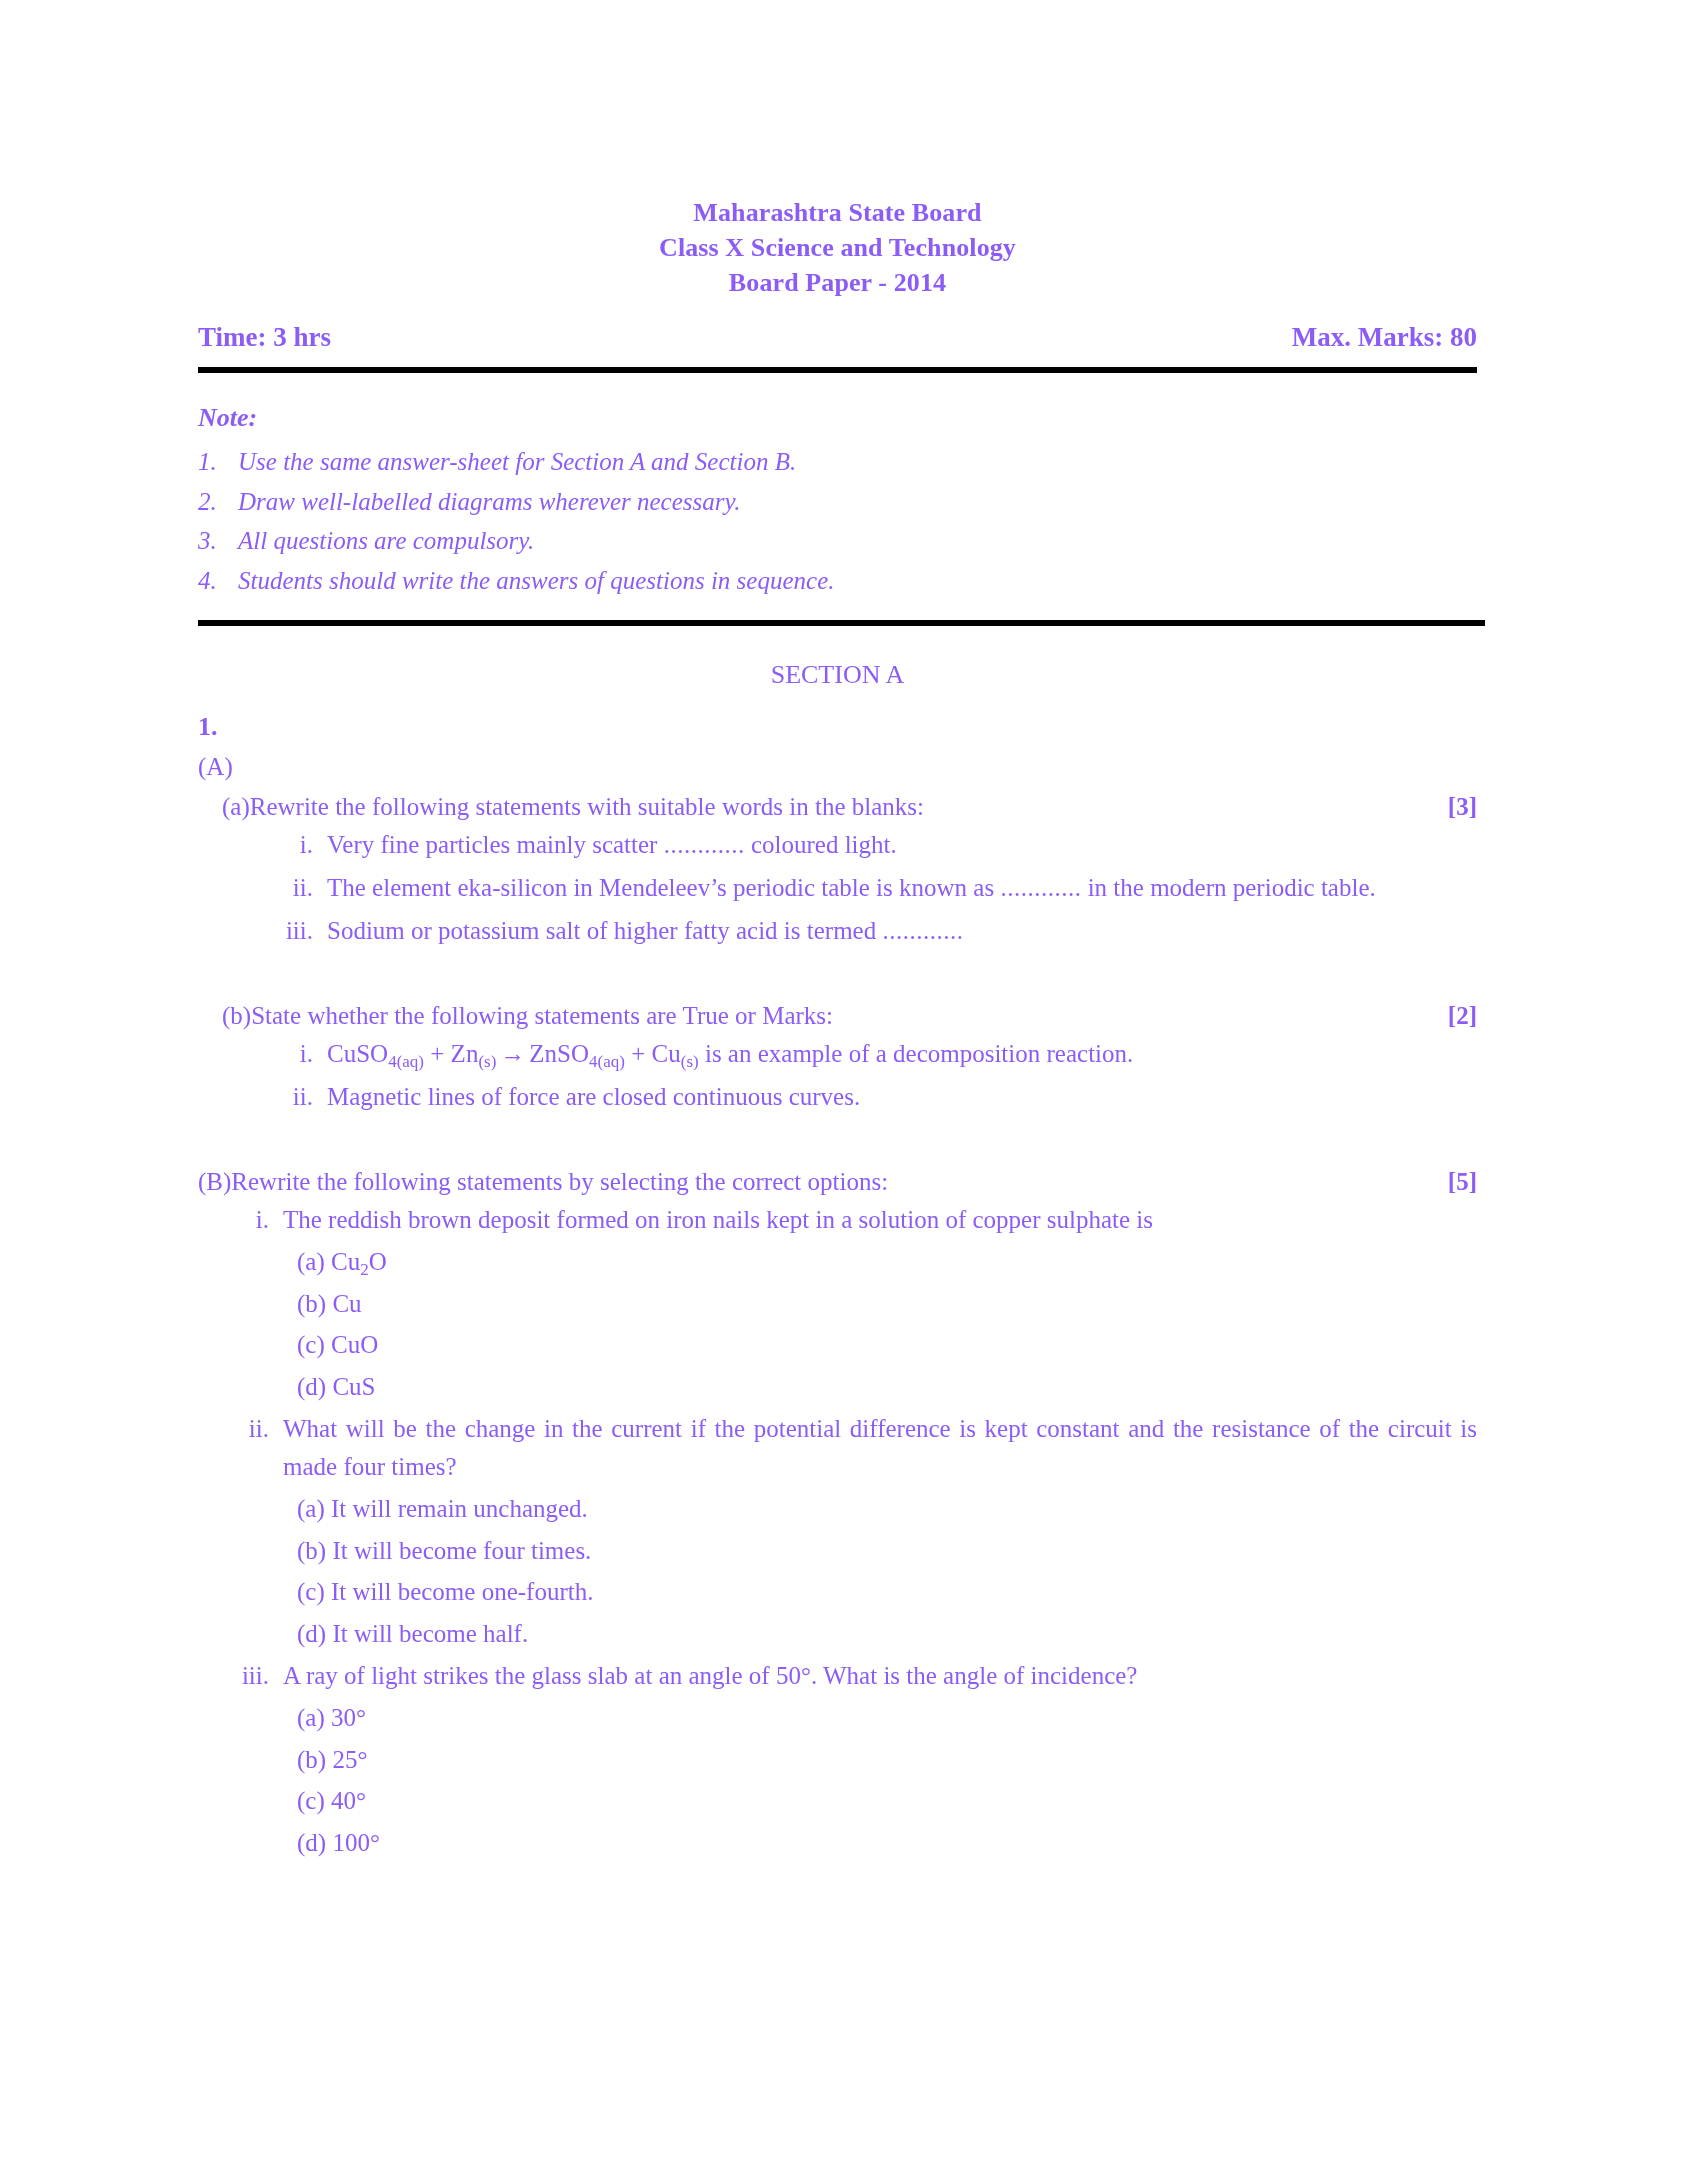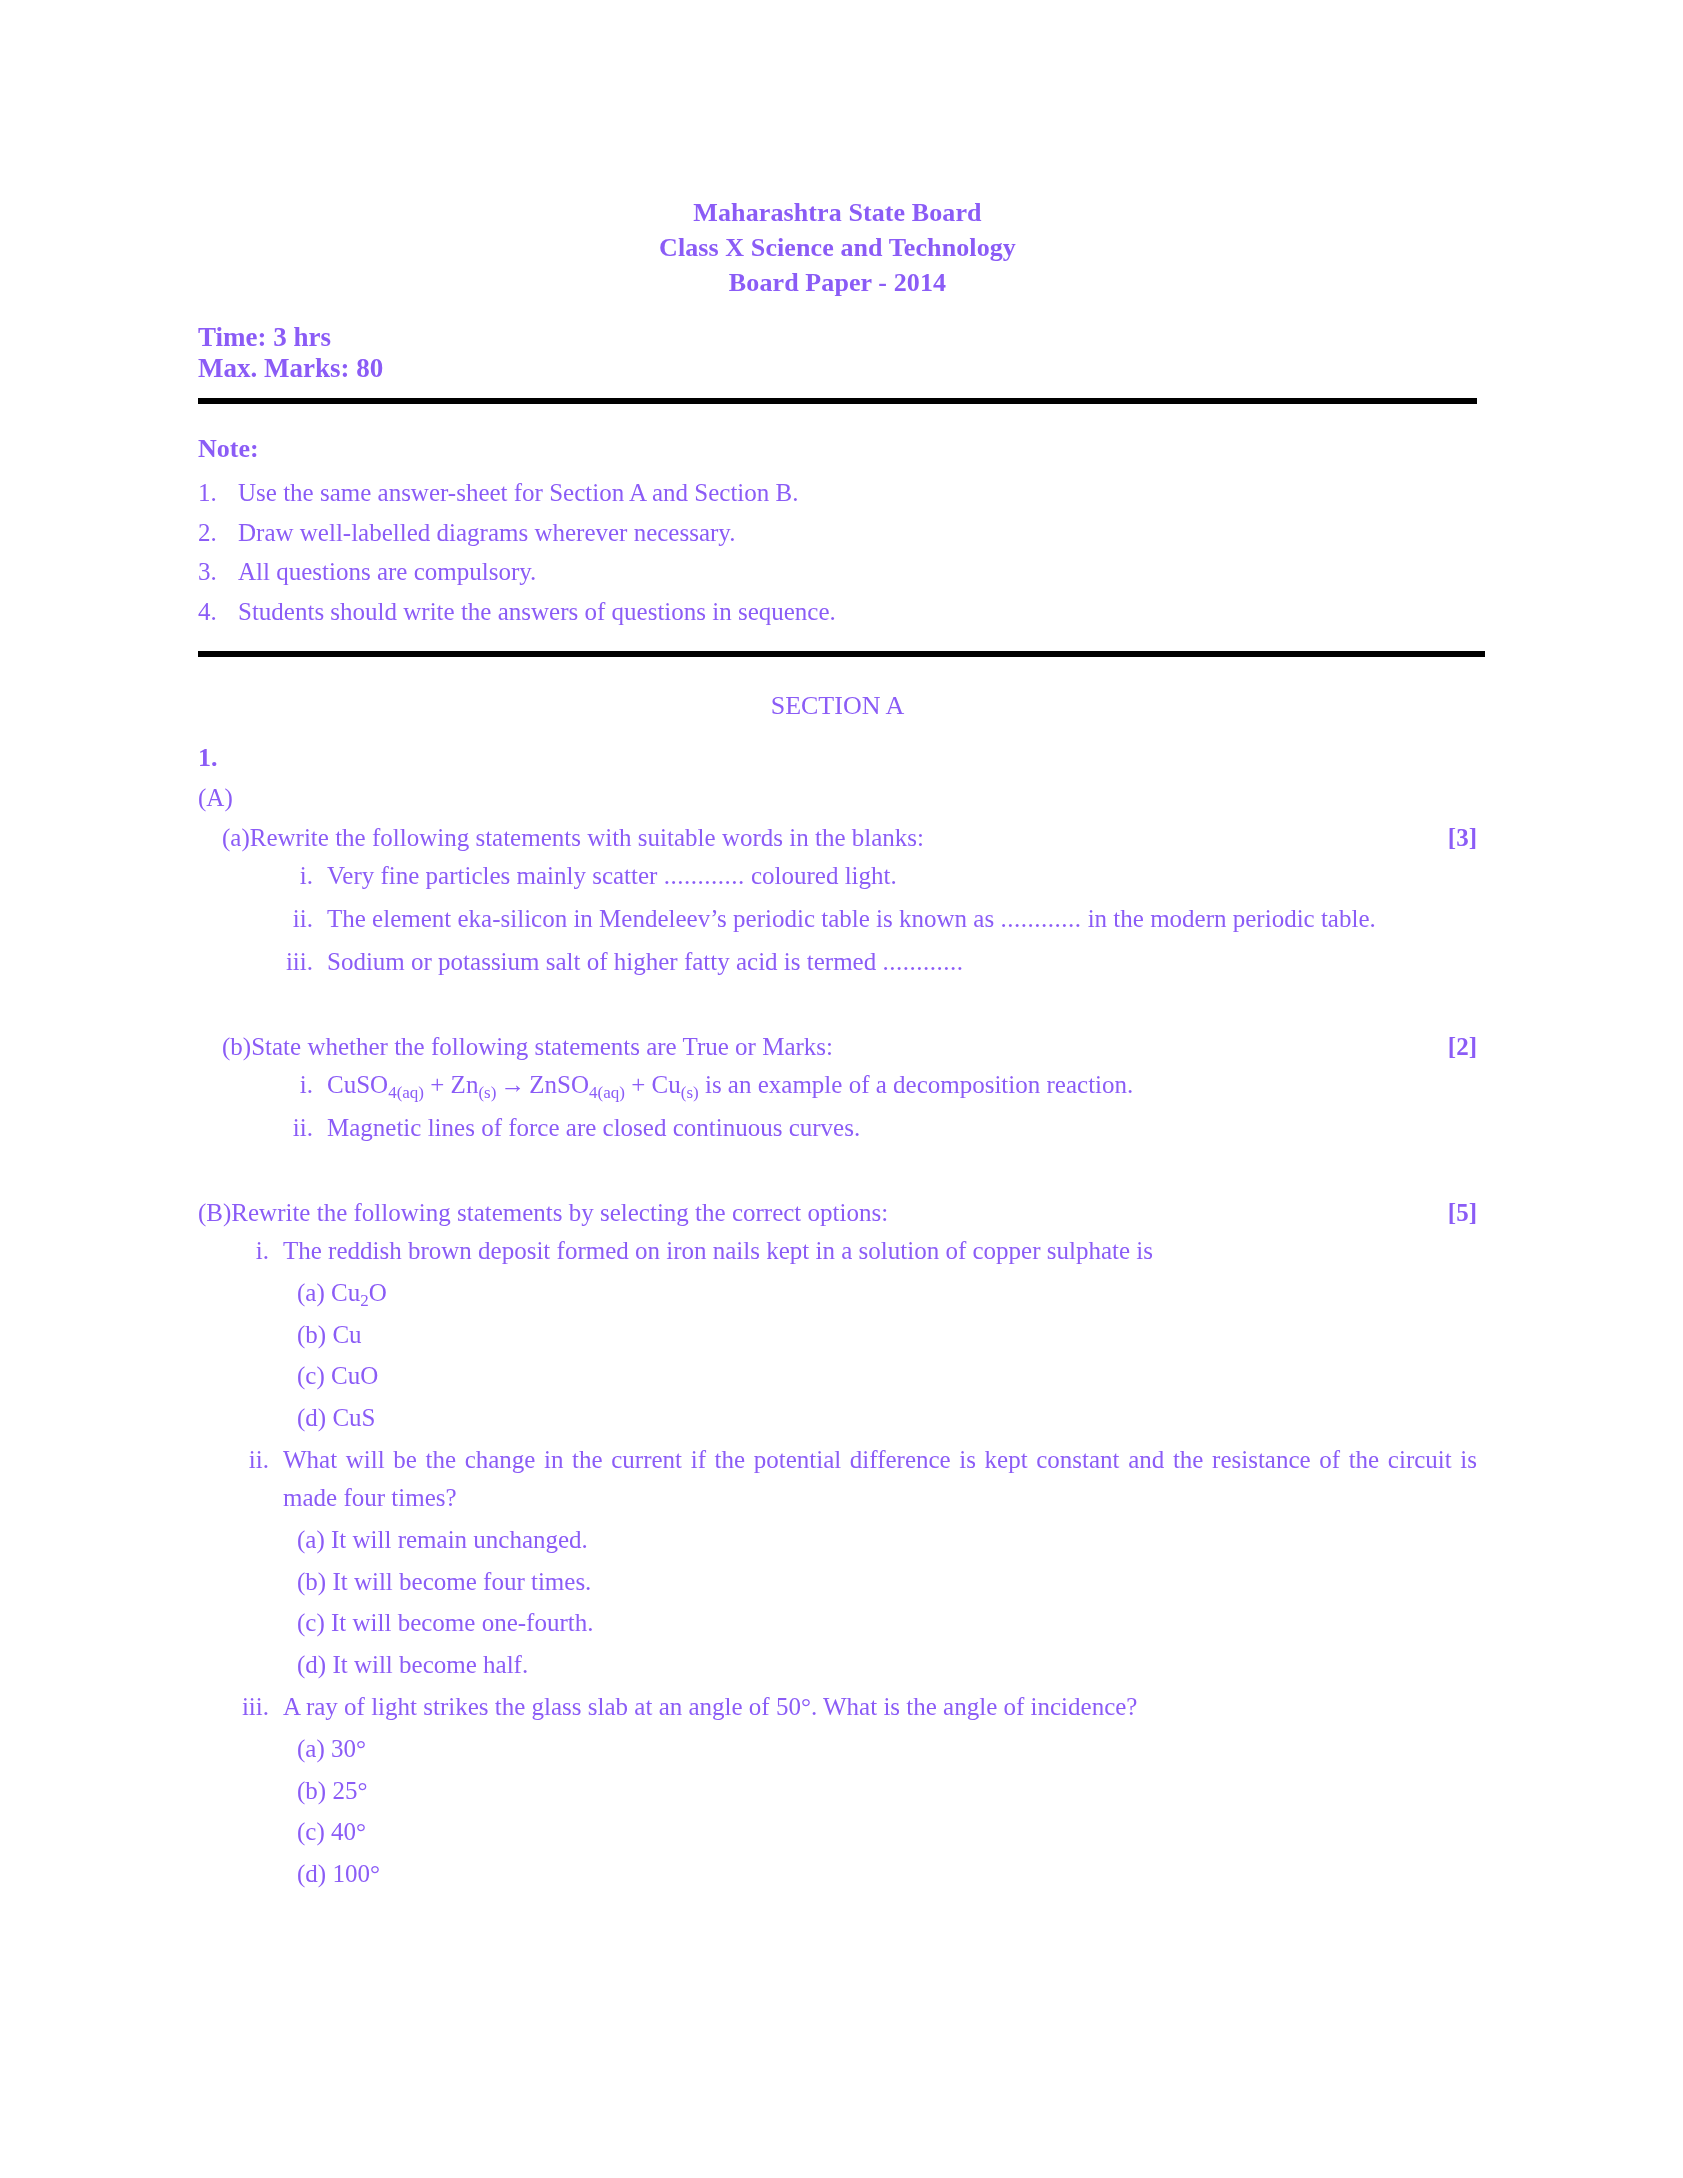--- a/index.html
+++ b/index.html
@@ -36,38 +36,38 @@
     letter-spacing: 0.1px;
   }
 
   .meta-row {
     display: flex;
     justify-content: space-between;
     align-items: baseline;
     font-weight: bold;
     font-size: 27px;
     margin-top: 22px;
-    flex-direction: column;
   }
 
   .rule {
     border: 0;
     background: #000;
     height: 6px;
     margin: 14px 0 0 0;
     width: 100%;
   }
   .rule.second {
     margin-top: 20px;
     width: 1287px;
   }
 
   
   .note-block {
     margin-top: 30px;
+    font-style: italic;
   }
   .note-title {
     font-weight: bold;
     font-size: 26px;
     margin-bottom: 9px;
   }
   .note-list {
     font-size: 25px;
     line-height: 1.58;
   }

